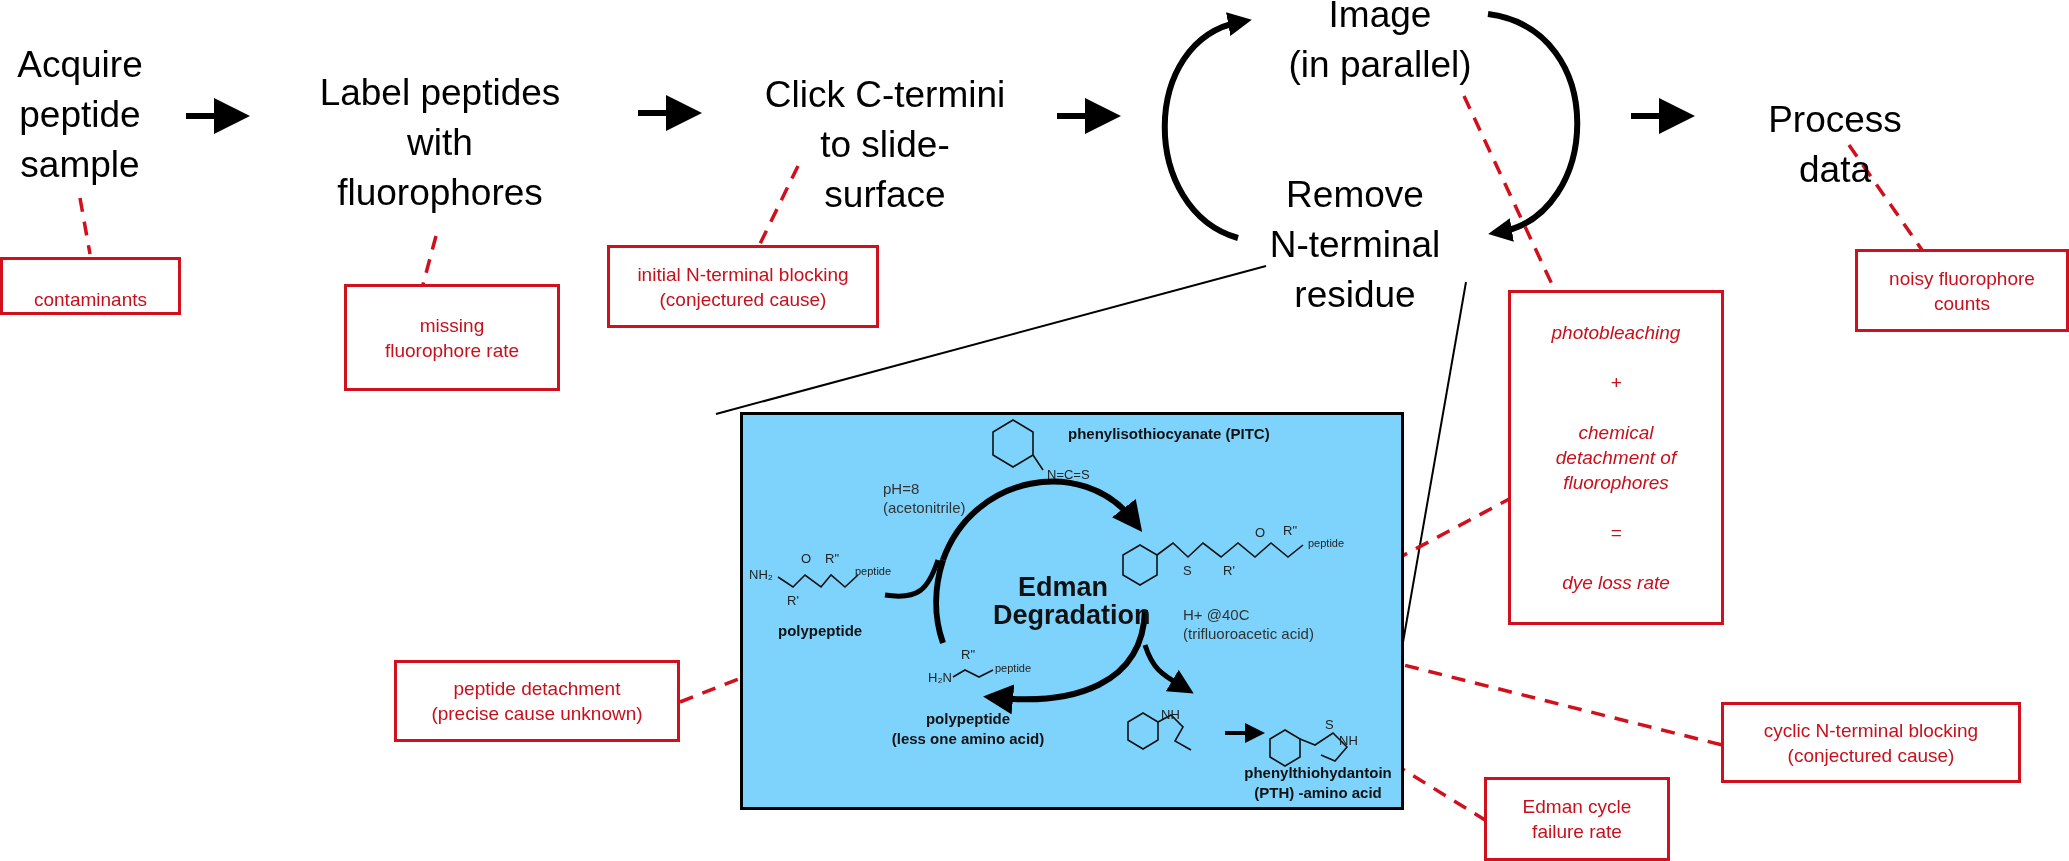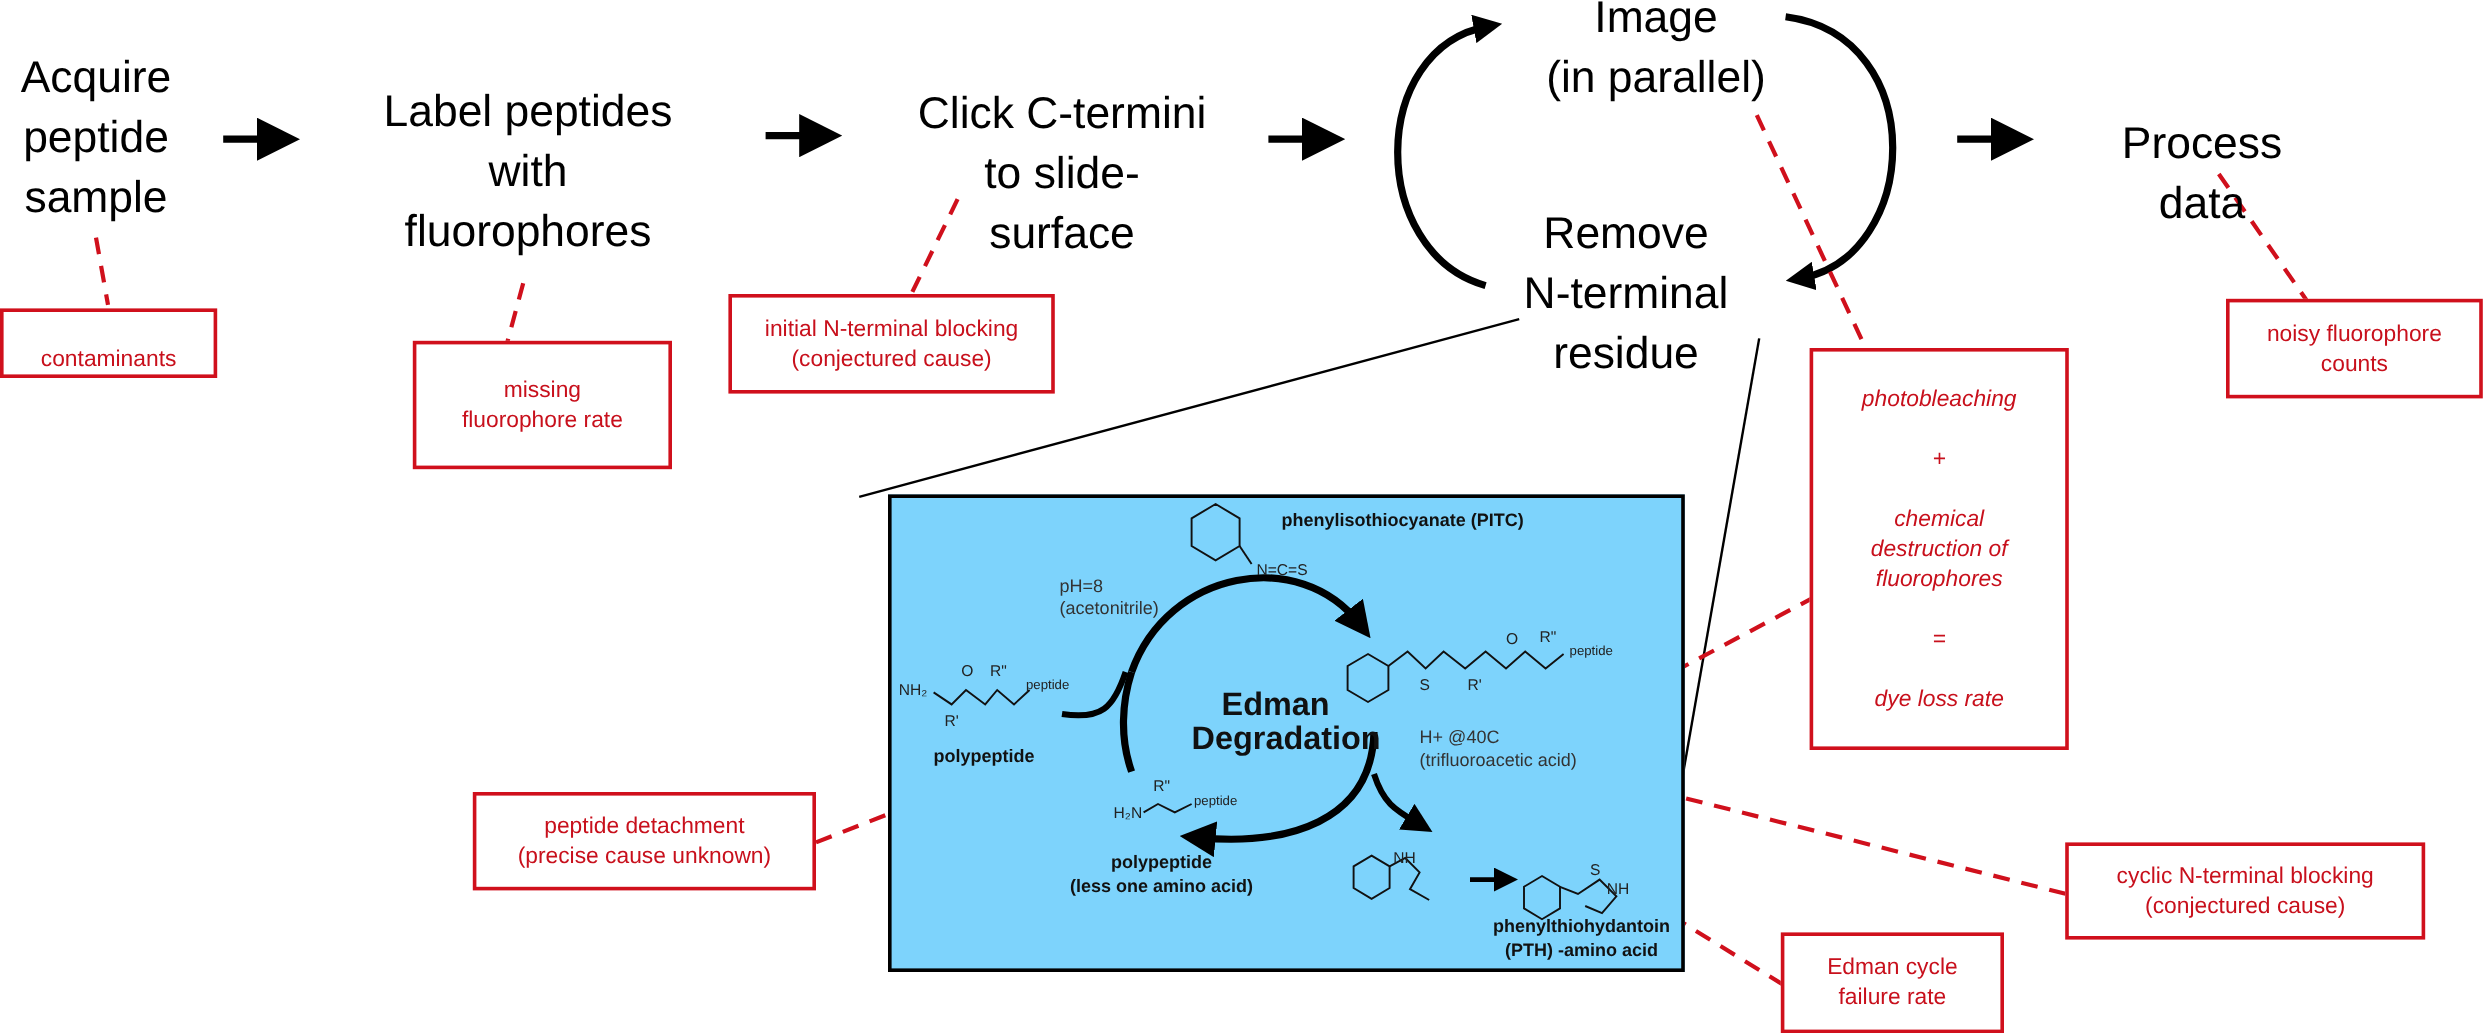--- a/index.html
+++ b/index.html
@@ -72,21 +72,21 @@
 <div class="rbox" style="left:316px; top:284px; width:216px; height:107px;margin-left:28px;"><span>missing
 fluorophore rate</span></div>
 <div class="rbox" style="left:607px; top:245px; width:272px; height:83px;"><span>initial N-terminal blocking
 (conjectured cause)</span></div>
 <div class="rbox" style="left:1855px; top:249px; width:214px; height:83px;"><span>noisy fluorophore
 counts</span></div>
 <div class="rbox" style="left:1508px; top:290px; width:216px; height:335px; flex-direction:column; justify-content:space-around; padding:14px 0;font-style:italic;">
   <span>photobleaching</span>
   <span>+</span>
   <span>chemical
-destruction of
+detachment of
 fluorophores</span>
   <span>=</span>
   <span>dye loss rate</span>
 </div>
 <div class="rbox" style="left:394px; top:660px; width:286px; height:82px;"><span>peptide detachment
 (precise cause unknown)</span></div>
 <div class="rbox" style="left:1721px; top:702px; width:300px; height:81px;"><span>cyclic N-terminal blocking
 (conjectured cause)</span></div>
 <div class="rbox" style="left:1484px; top:777px; width:186px; height:84px;"><span>Edman cycle
 failure rate</span></div>

